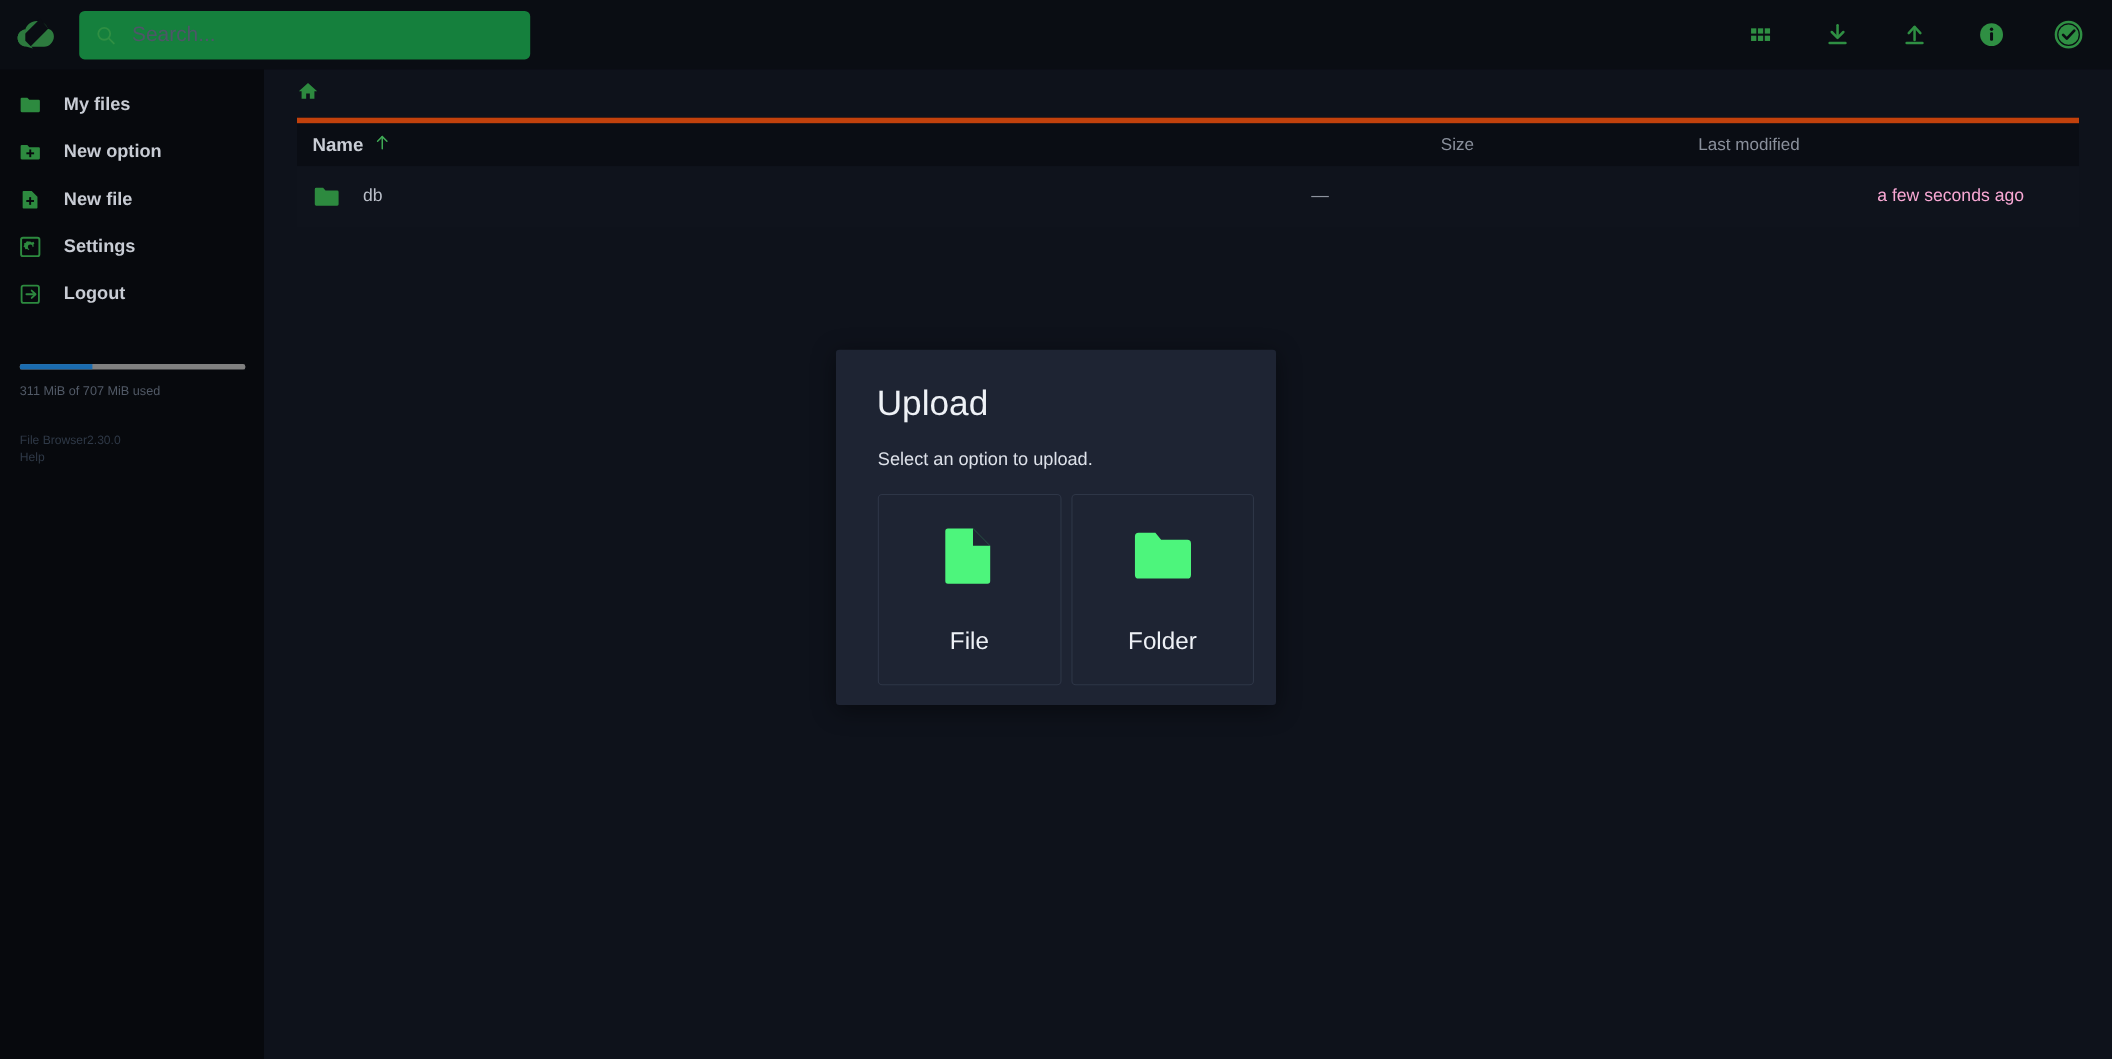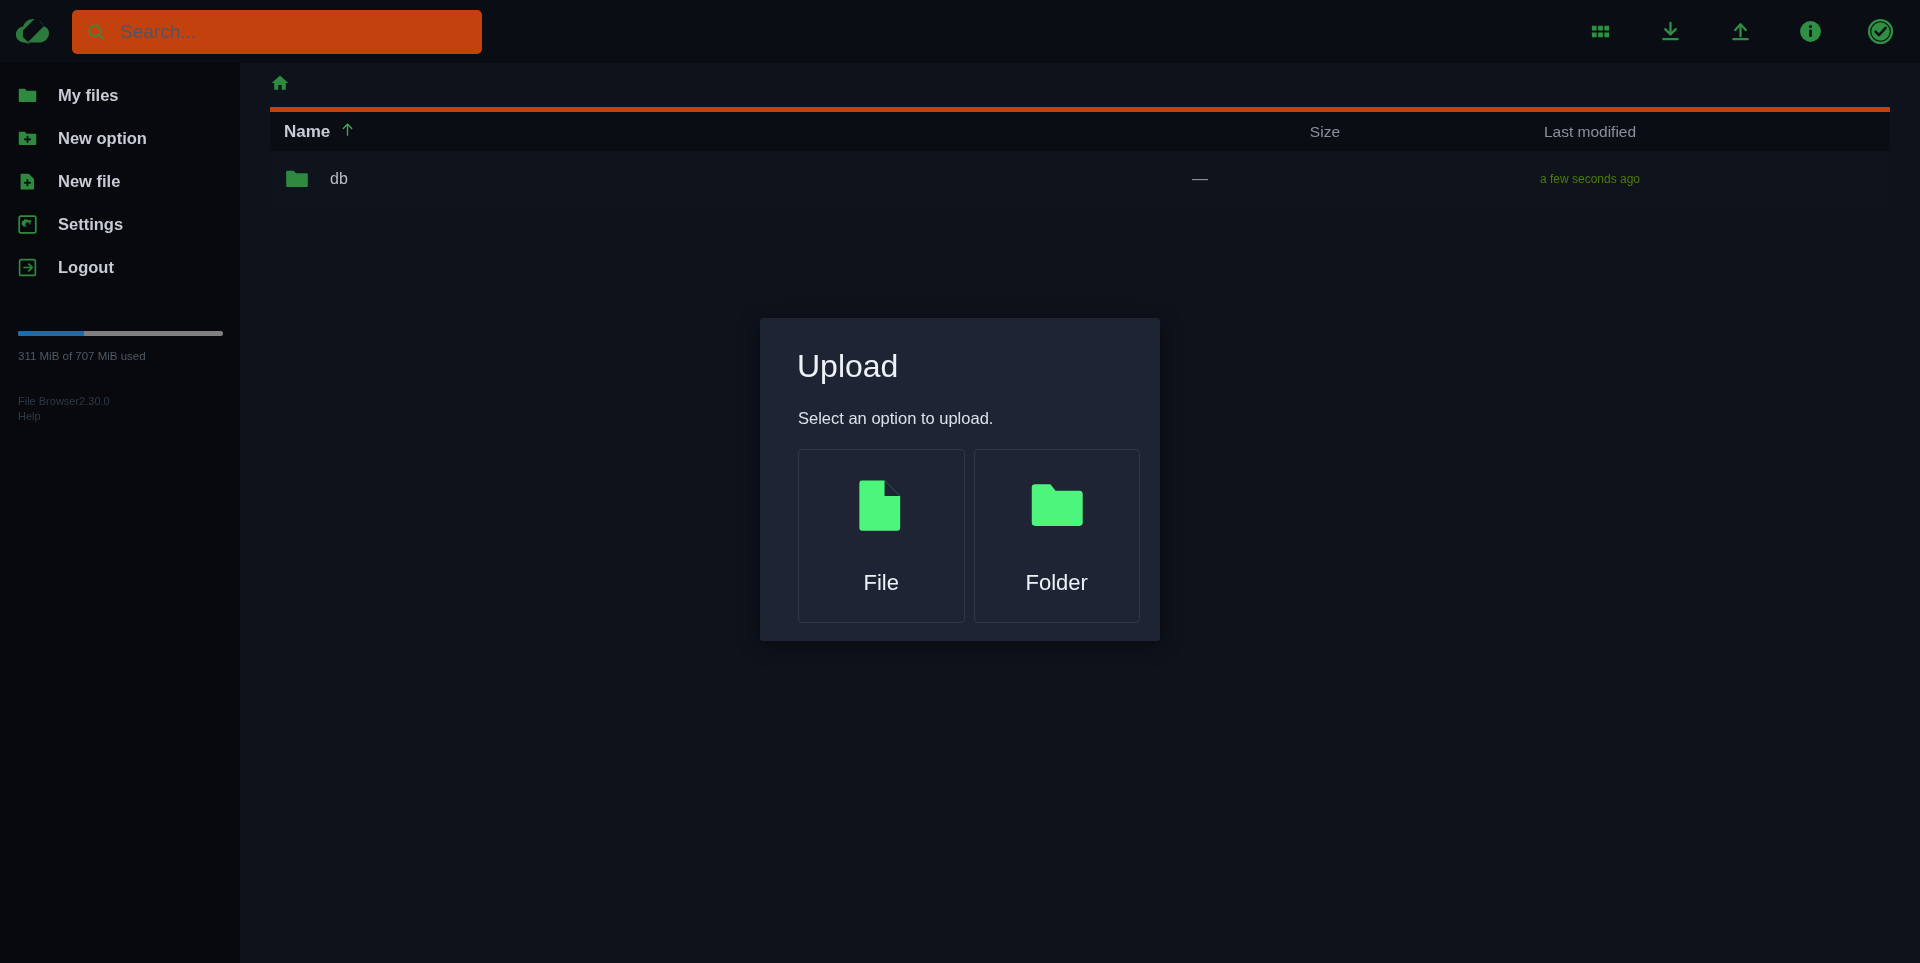--- a/index.html
+++ b/index.html
@@ -19,21 +19,21 @@
     z-index: 20;
   }
   #logo {
     width: 64px; height: 63px;
     display: flex; align-items: center; justify-content: center;
     flex: 0 0 64px;
   }
   #search-wrap {
     margin-left: 8px;
     width: 410px; height: 44px;
-    background: #c2410c;
+    background: #15803d;
     border-radius: 5px;
     display: flex; align-items: center;
     padding: 0 14px;
   }
   #search-wrap .s-icon { flex: 0 0 auto; display:flex; align-items:center; }
   #search-input {
     flex: 1 1 auto;
     background: transparent; border: none; outline: none;
     color: #d0d4dc;
     font-family: "Liberation Sans", sans-serif;
@@ -155,22 +155,22 @@
   }
   .row .c-name .rlabel {
     margin-left: 20px;
     color: #b9bec8; font-size: 16px;
   }
   .row .c-size {
     width: 280px; text-align: center;
     color: #8d939e; font-size: 16px;
   }
   .row .c-mod {
-    width: 500px; text-align: center;
-    color: #4d7c0f; font-size: 12px;
+    width: 500px; text-align: right;
+    color: #f9a8d4; font-size: 16px;
   }
 
   
   #modal-overlay {
     position: absolute; inset: 0;
     z-index: 50;
     pointer-events: none;
   }
   #modal {
     position: absolute;

